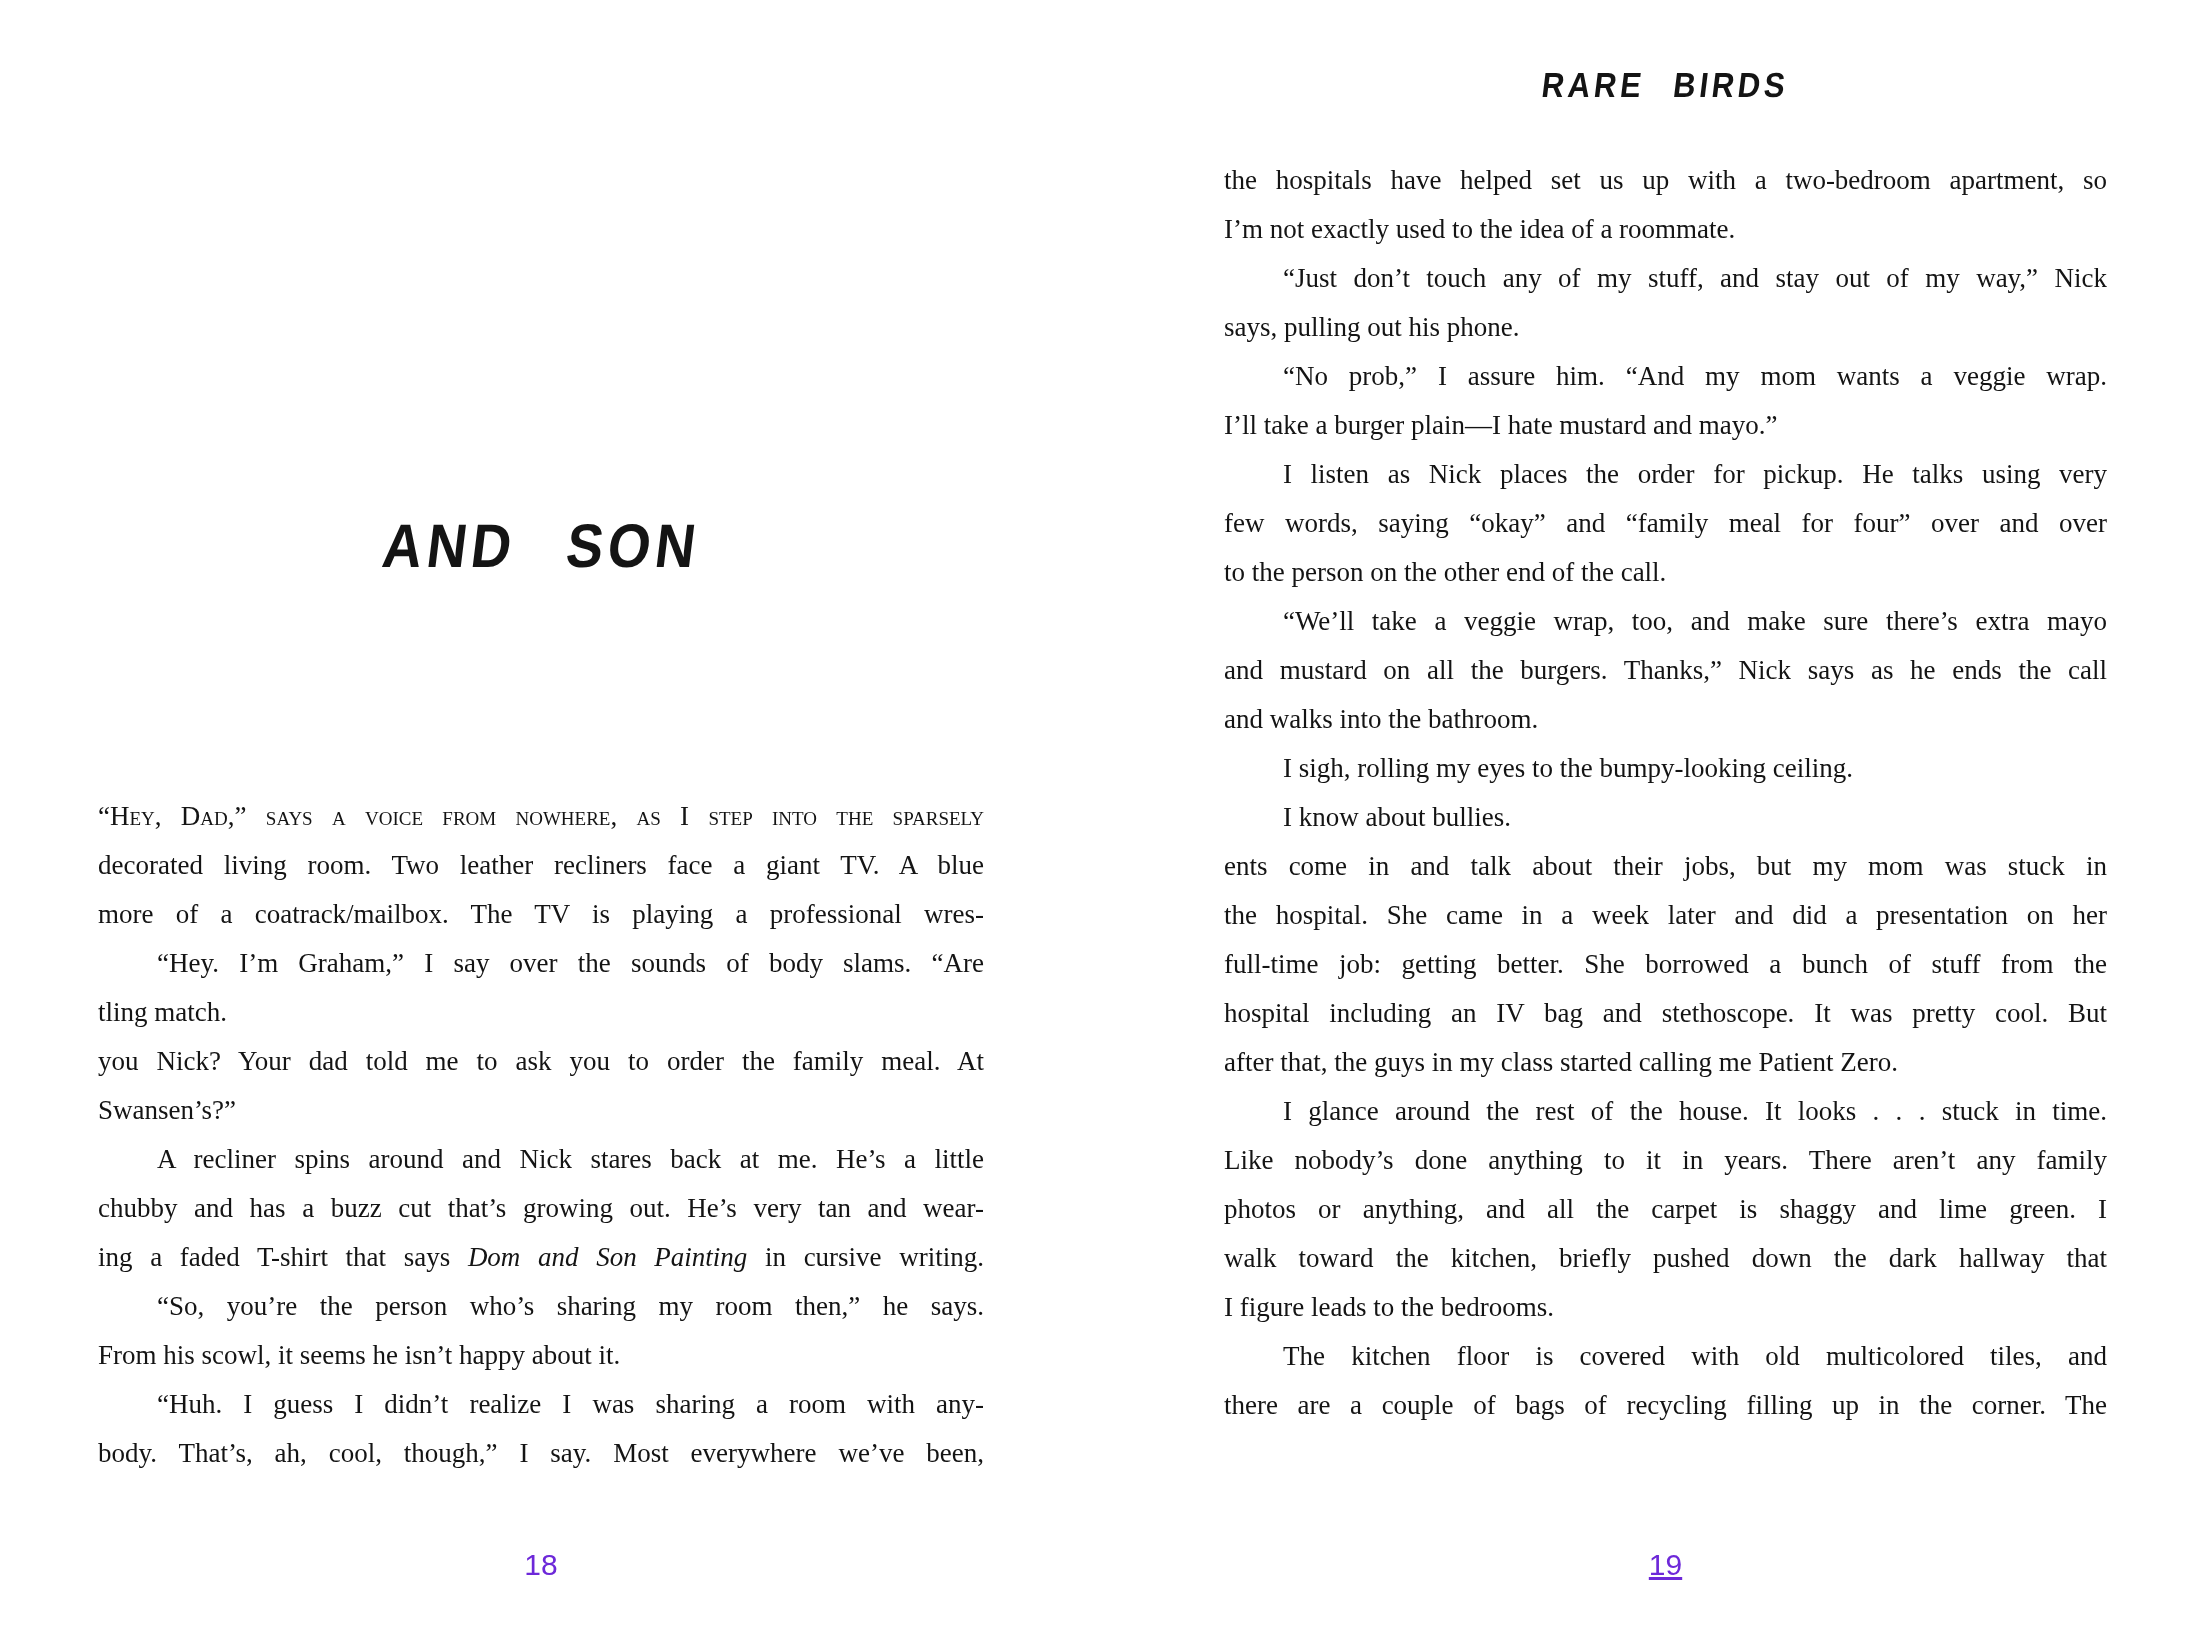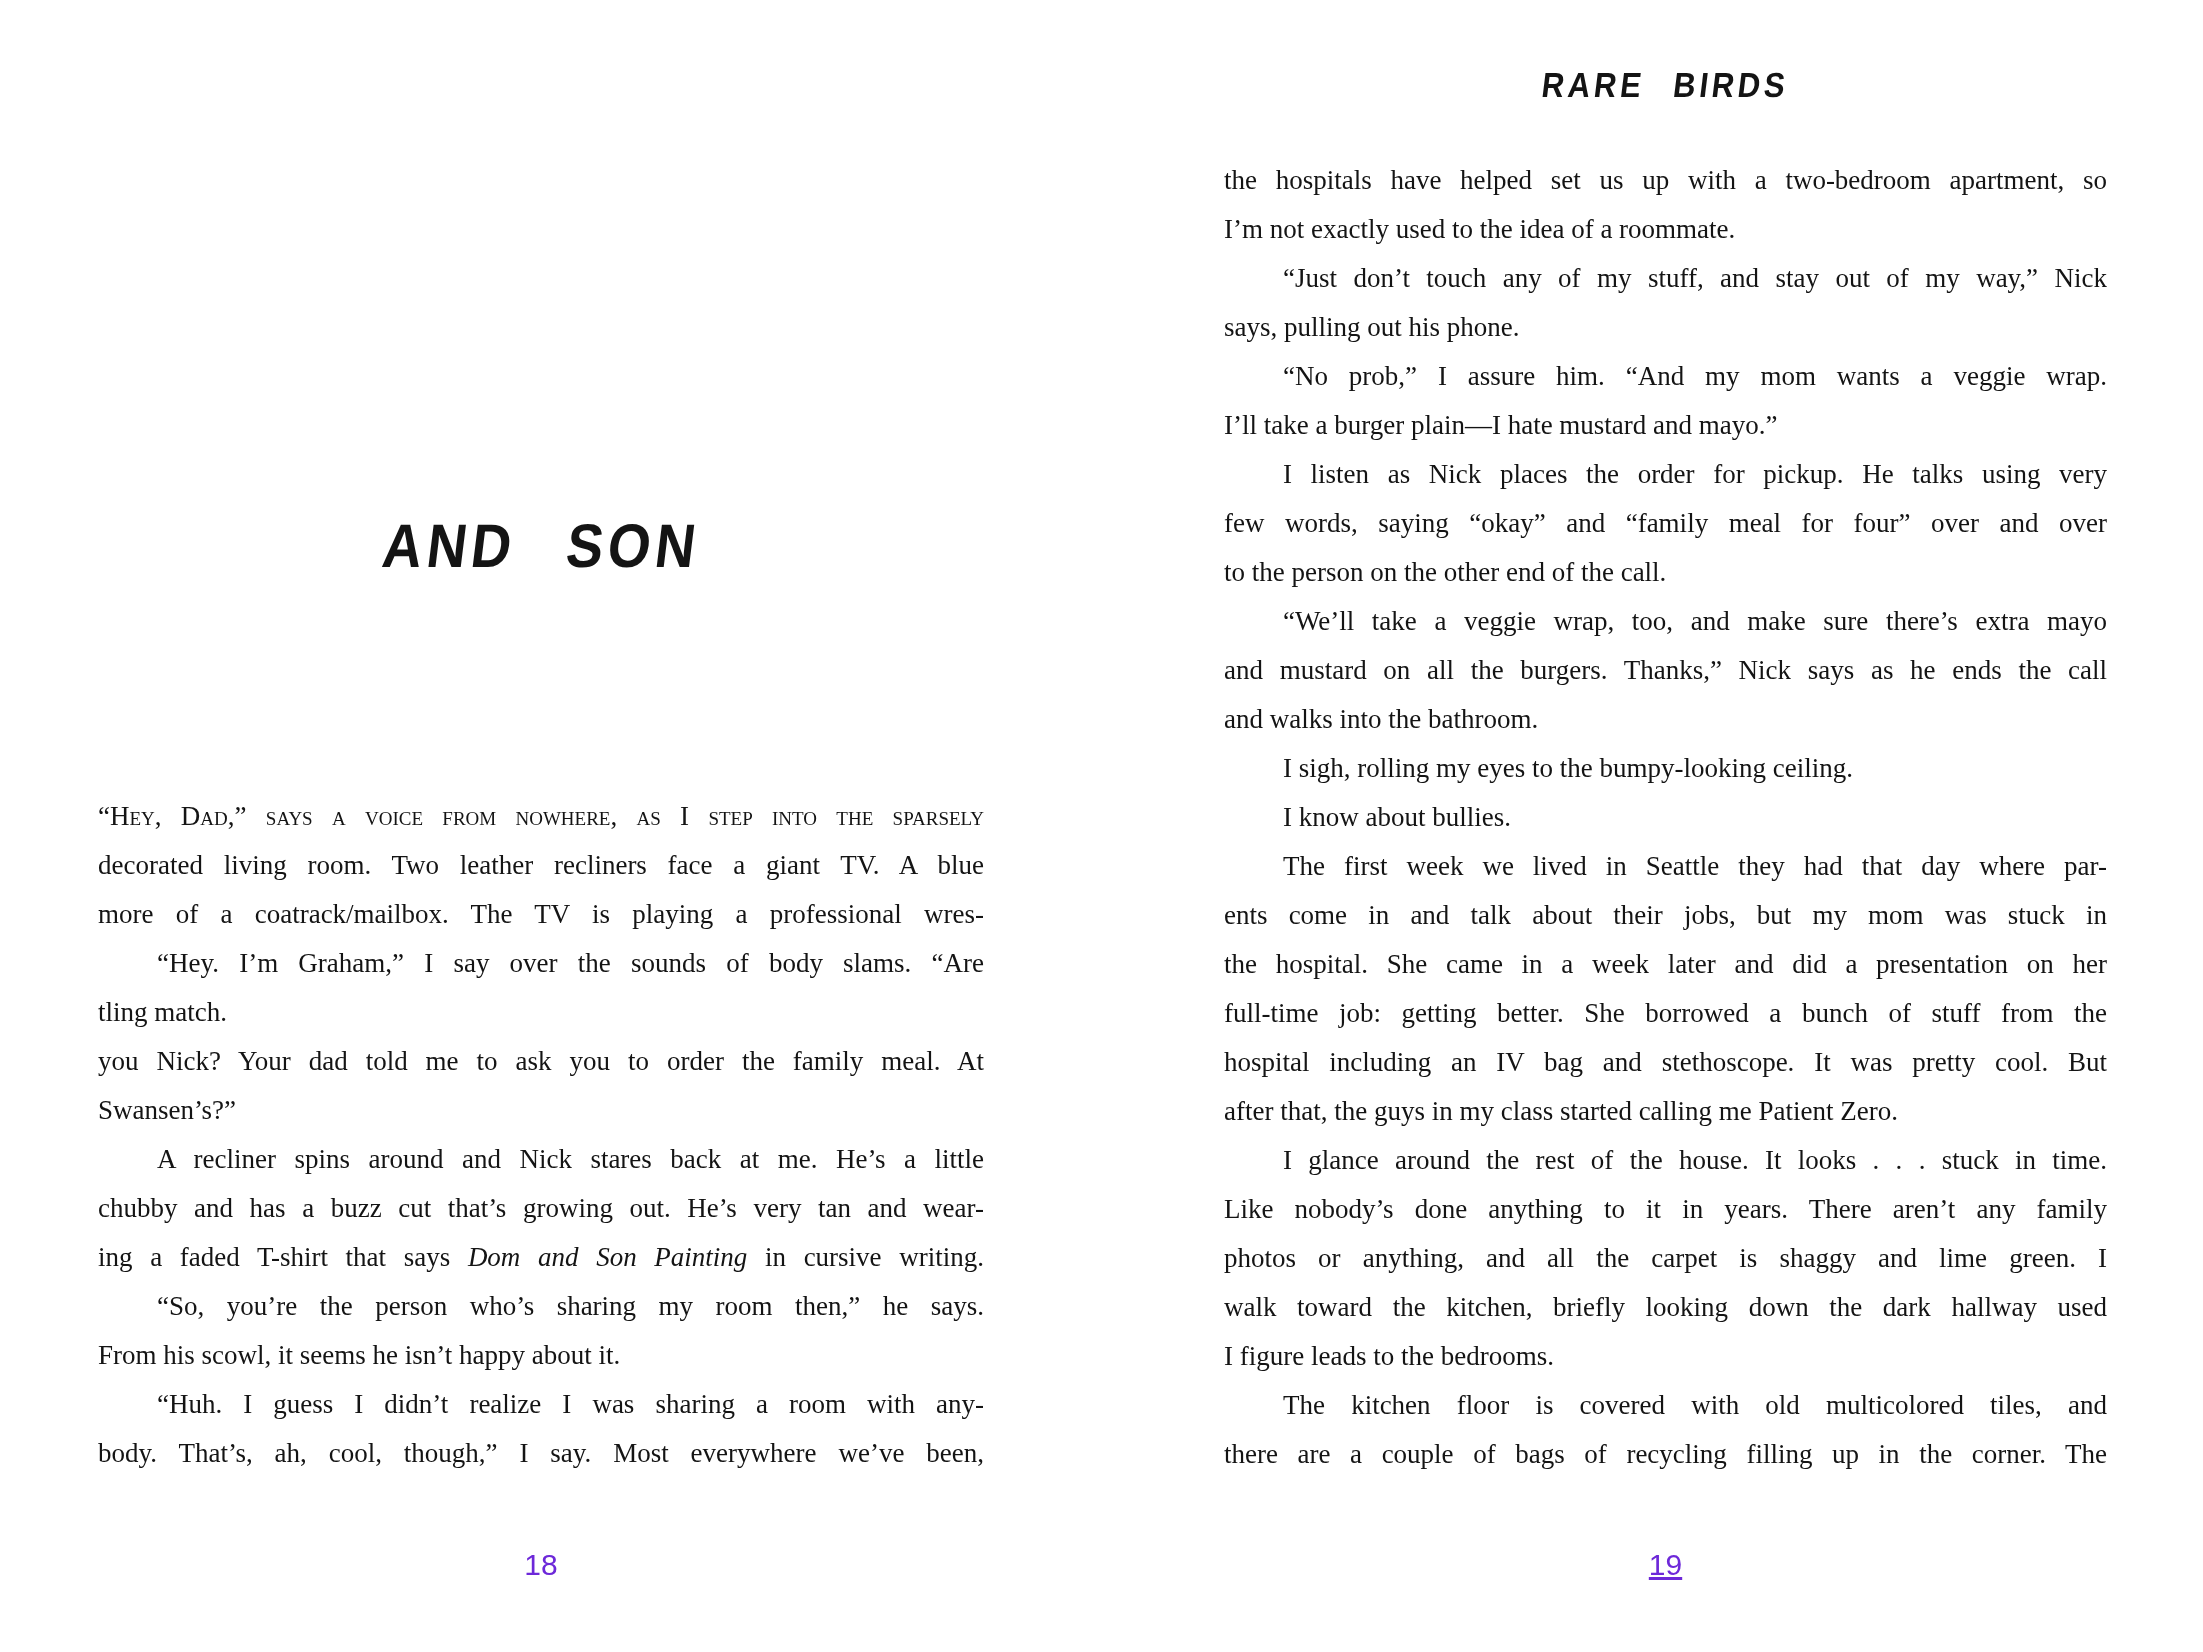--- a/index.html
+++ b/index.html
@@ -118,30 +118,29 @@
       <div class="line j indent"><span>“No prob,” I assure him. “And my mom wants a veggie wrap.</span></div>
       <div class="line"><span>I’ll take a burger plain—I hate mustard and mayo.”</span></div>
       <div class="line j indent"><span>I listen as Nick places the order for pickup. He talks using very</span></div>
       <div class="line j"><span>few words, saying “okay” and “family meal for four” over and over</span></div>
       <div class="line"><span>to the person on the other end of the call.</span></div>
       <div class="line j indent"><span>“We’ll take a veggie wrap, too, and make sure there’s extra mayo</span></div>
       <div class="line j"><span>and mustard on all the burgers. Thanks,” Nick says as he ends the call</span></div>
       <div class="line"><span>and walks into the bathroom.</span></div>
       <div class="line indent"><span>I sigh, rolling my eyes to the bumpy-looking ceiling.</span></div>
       <div class="line indent"><span>I know about bullies.</span></div>
-      <div class="line j indent"><span>The first week we lived in Seattle they had that day where par-</span></div>
       <div class="line j"><span>ents come in and talk about their jobs, but my mom was stuck in</span></div>
       <div class="line j"><span>the hospital. She came in a week later and did a presentation on her</span></div>
       <div class="line j"><span>full-time job: getting better. She borrowed a bunch of stuff from the</span></div>
       <div class="line j"><span>hospital including an IV bag and stethoscope. It was pretty cool. But</span></div>
       <div class="line"><span>after that, the guys in my class started calling me Patient Zero.</span></div>
       <div class="line j indent"><span>I glance around the rest of the house. It looks . . . stuck in time.</span></div>
       <div class="line j"><span>Like nobody’s done anything to it in years. There aren’t any family</span></div>
       <div class="line j"><span>photos or anything, and all the carpet is shaggy and lime green. I</span></div>
-      <div class="line j"><span>walk toward the kitchen, briefly looking down the dark hallway used</span></div>
+      <div class="line j"><span>walk toward the kitchen, briefly pushed down the dark hallway that</span></div>
       <div class="line"><span>I figure leads to the bedrooms.</span></div>
       <div class="line j indent"><span>The kitchen floor is covered with old multicolored tiles, and</span></div>
       <div class="line j"><span>there are a couple of bags of recycling filling up in the corner. The</span></div>
     </div>
 
   <div class="folio folio-left">18</div>
 
   <div class="folio folio-right">19</div>
 
 </div>

